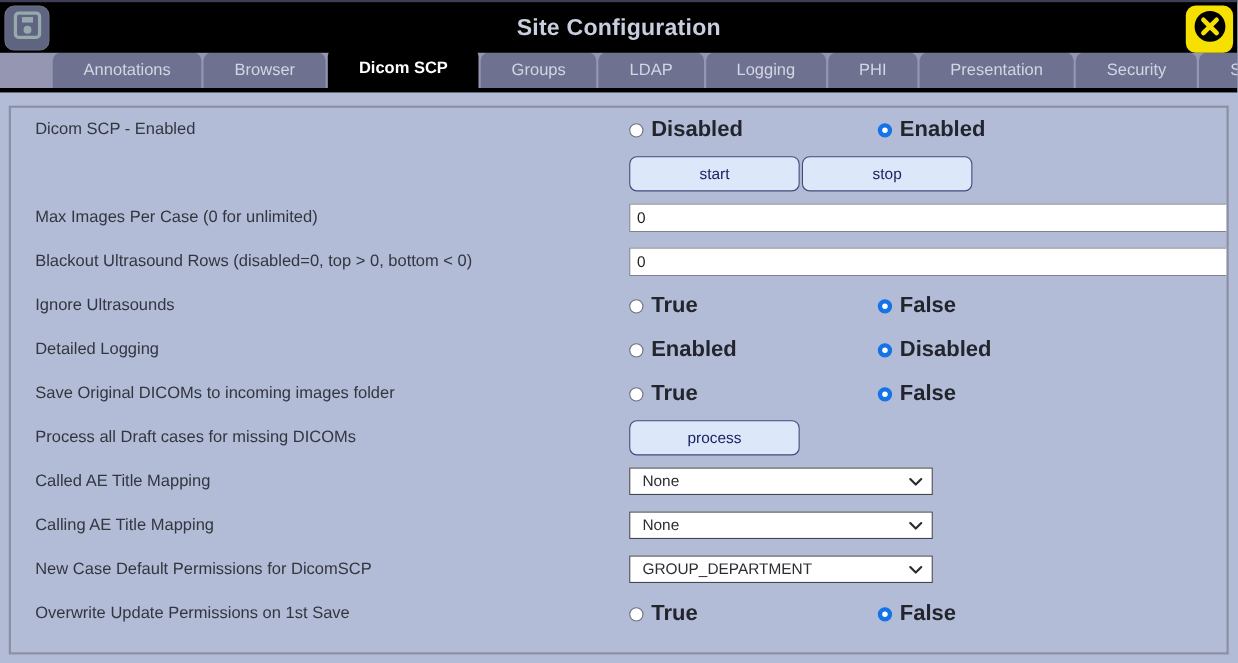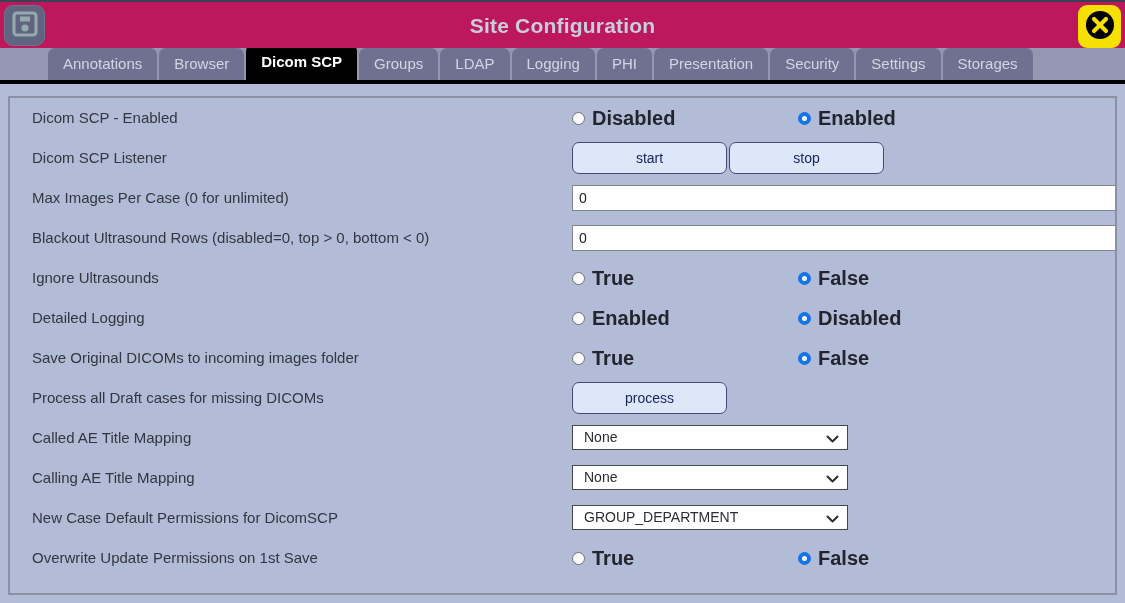--- a/index.html
+++ b/index.html
@@ -12,21 +12,21 @@
     overflow: hidden;
     background: #b2bcd6;
     font-family: "Liberation Sans", sans-serif;
     -webkit-font-smoothing: antialiased;
   }
 
   
   .titlebar {
     position: relative;
     height: 48px;
-    background: #be185d;
+    background: #000000;
     border-top: 2px solid #3c3f56;
     box-sizing: border-box;
   }
   .titlebar-text {
     position: absolute;
     left: 0; right: 0; top: 0;
     line-height: 48px;
     text-align: center;
     color: #c9cede;
     font-size: 21px;
@@ -63,21 +63,21 @@
     background: #9496b2;
     border-bottom: 4px solid #000000;
     display: flex;
     align-items: flex-end;
     padding-left: 48px;
     box-sizing: border-box;
   }
   .tab {
     height: 32px;
     line-height: 32px;
-    padding: 0 15px;
+    padding: 0 28px;
     margin-right: 2px;
     background: #6f7190;
     color: #d2d6e4;
     font-size: 15px;
     border-radius: 7px 7px 0 0;
     box-sizing: border-box;
     white-space: nowrap;
   }
   .tab.active {
     background: #000000;
@@ -273,21 +273,20 @@
         </label>
         <label class="radio-opt">
           <span class="radio-dot on"></span>
           <span class="radio-label">Enabled</span>
         </label>
       </div>
     </div>
   </div>
 
   <div class="row">
-    <div class="row-label">Dicom SCP Listener</div>
     <div class="row-ctl">
       <div class="btn-row">
         <div class="btn">start</div>
         <div class="btn">stop</div>
       </div>
     </div>
   </div>
 
   <div class="row">
     <div class="row-label">Max Images Per Case (0 for unlimited)</div>

